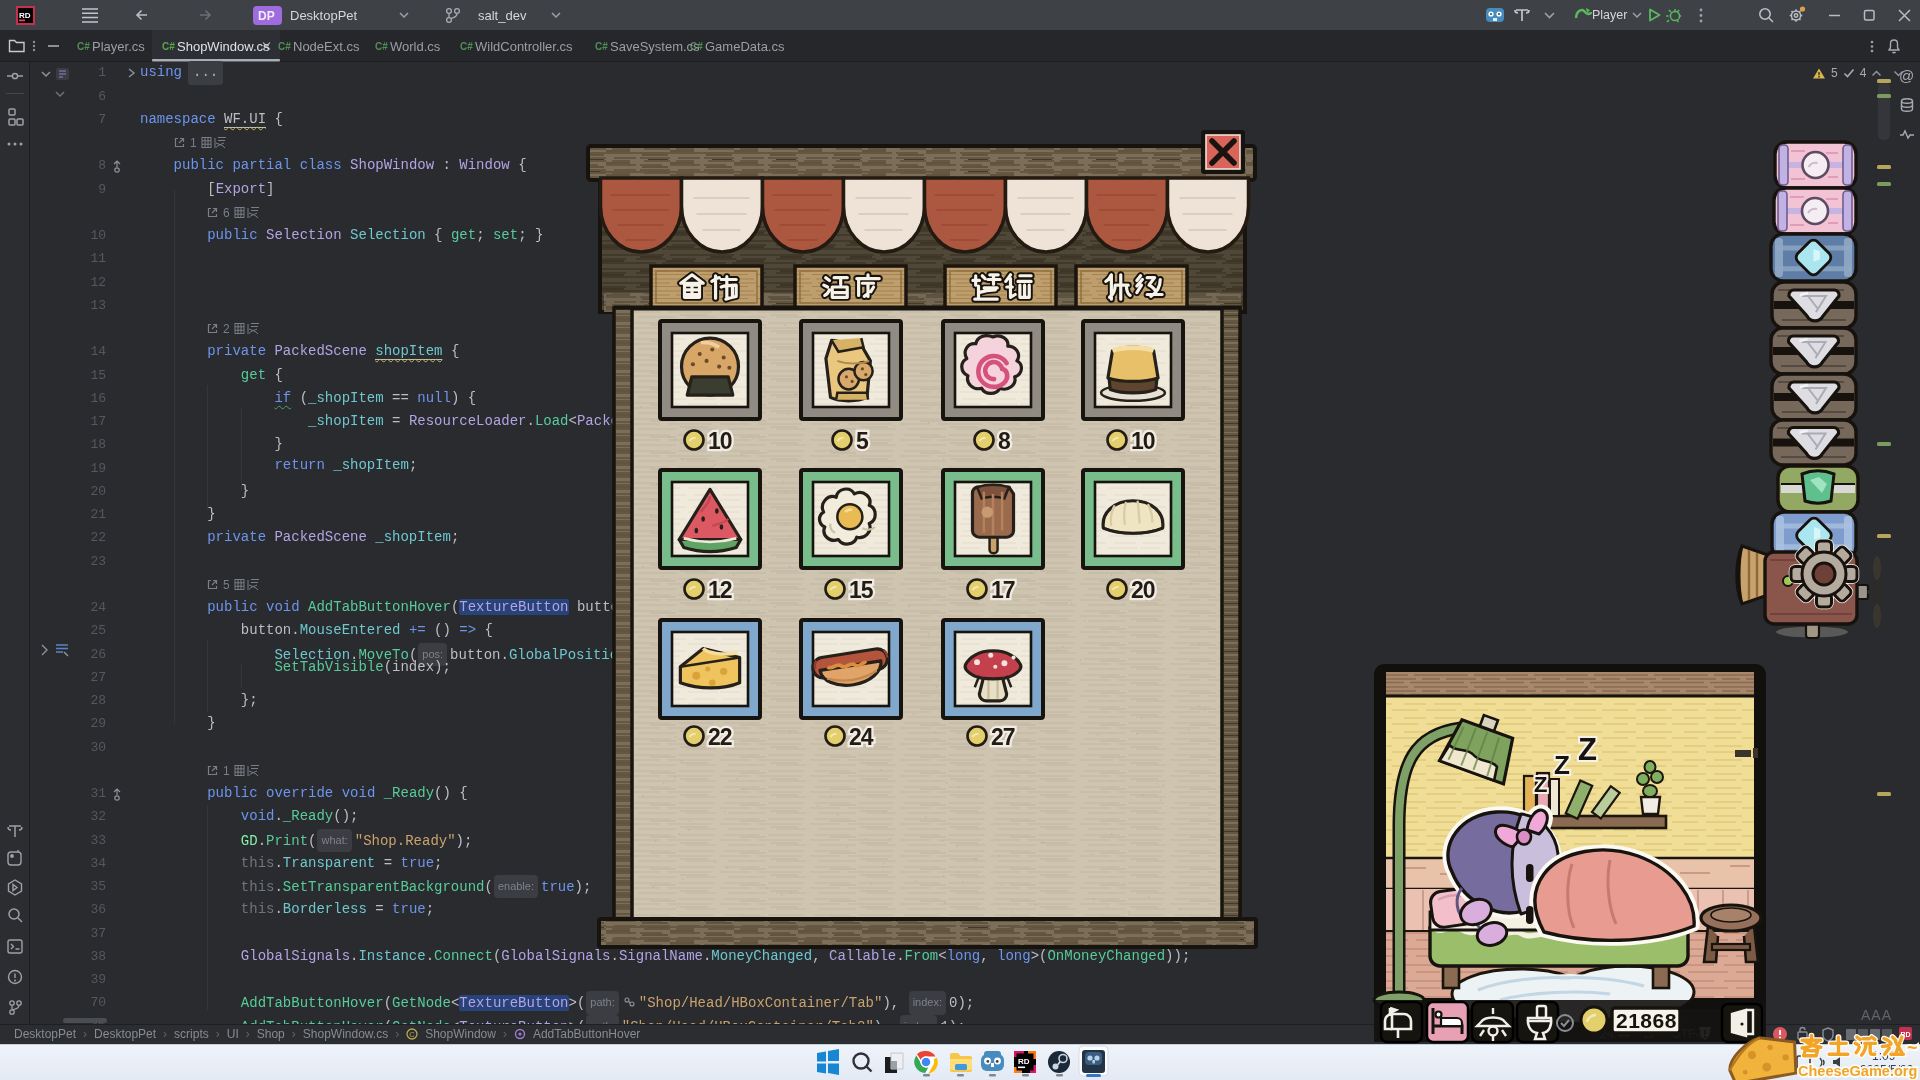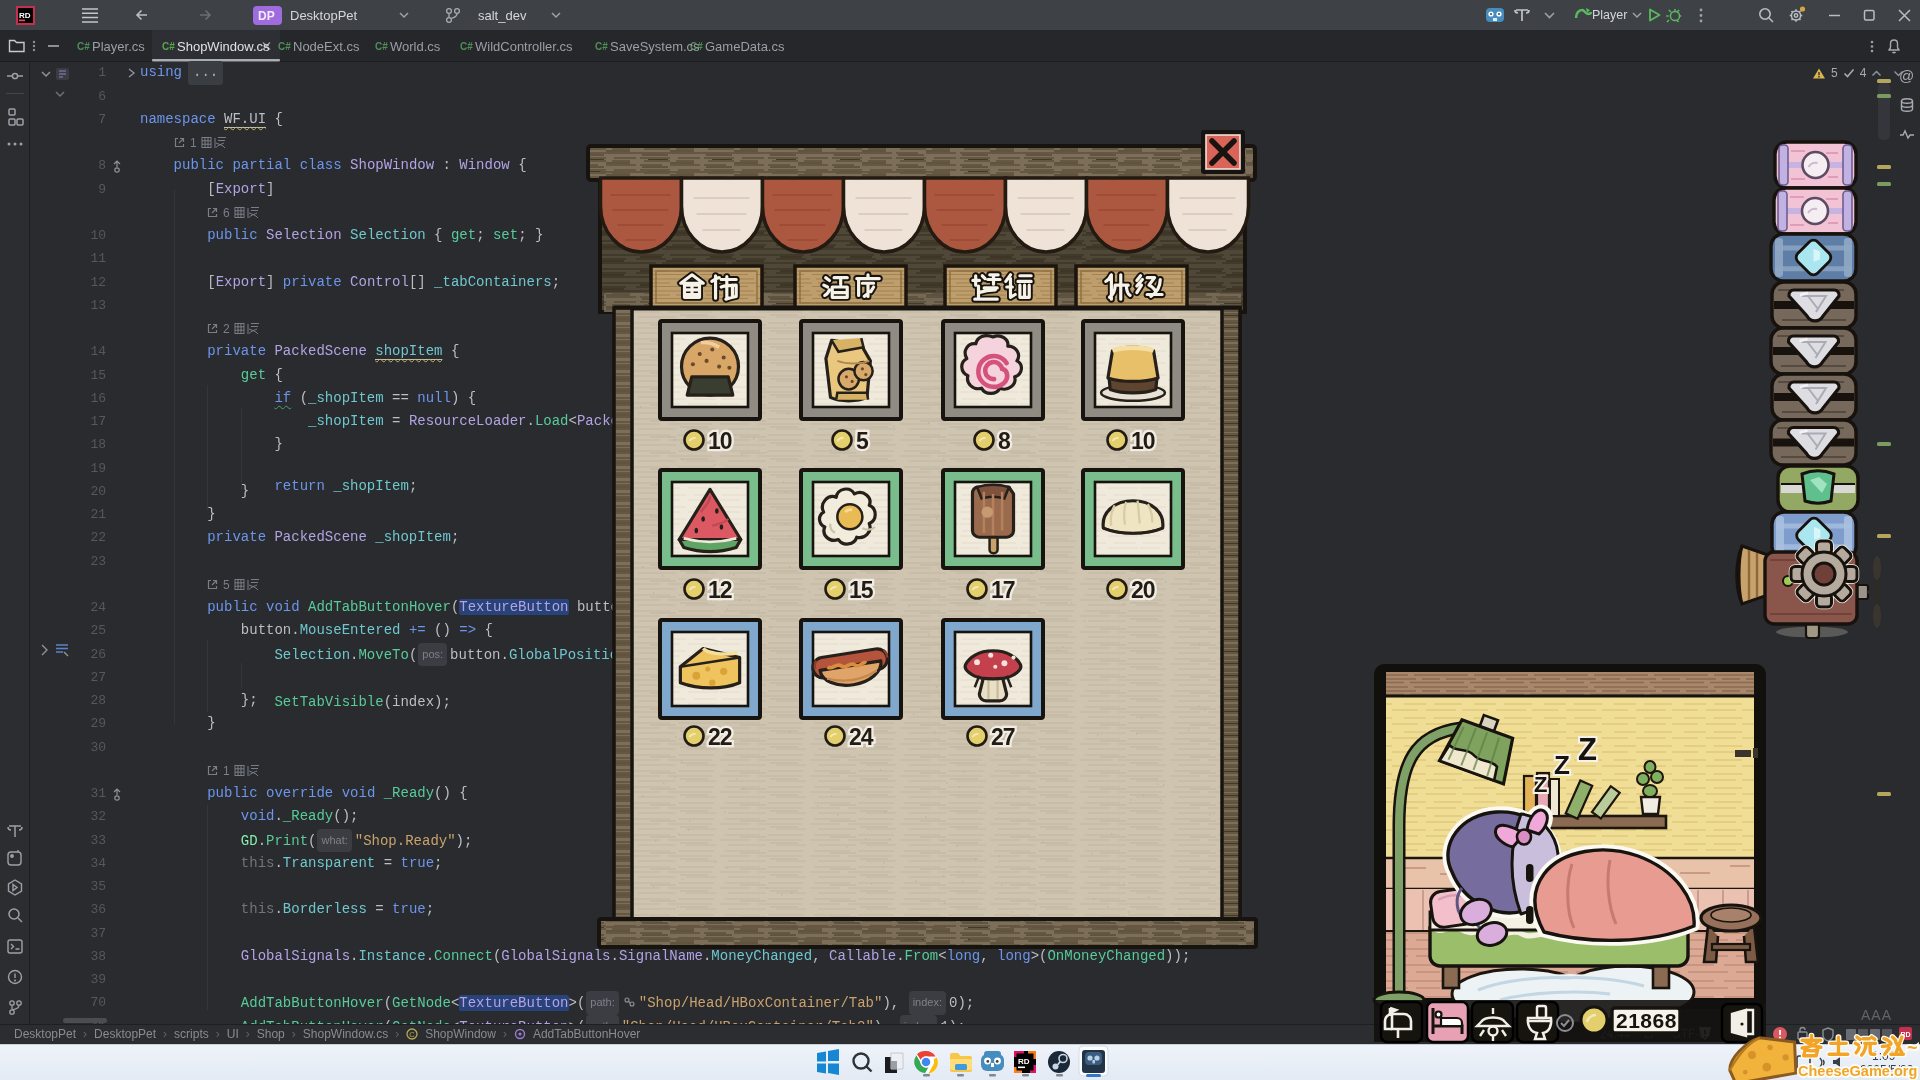--- a/index.html
+++ b/index.html
@@ -232,21 +232,20 @@
           <rect x="1" y="1.5" width="9" height="10"></rect>
           <path d="M1 4.8h9M1 8.2h9M4 1.5v10M7 1.5v10"></path>
           <path d="M14 2v10M17 1.5h8M17 4.5h7M15 7c2 1 7 2 9 5M23 7c-2 1-6 2-8 4.5"></path>
         </g>
       </svg></div>
 <div class="ln" style="top:224.1px;height:23.25px;line-height:23.25px">10</div>
 <div class="cl code" style="top:224.1px;height:23.25px;line-height:23.25px">        <span class="kw">public</span> <span class="cls">Selection</span> <span class="fld">Selection</span> <span class="wht">{</span> <span class="mth">get</span><span class="wht">;</span> <span class="mth">set</span><span class="wht">;</span> <span class="wht">}</span></div>
 <div class="ln" style="top:247.4px;height:23.25px;line-height:23.25px">11</div>
 <div class="cl code" style="top:247.4px;height:23.25px;line-height:23.25px"></div>
 <div class="ln" style="top:270.6px;height:23.25px;line-height:23.25px">12</div>
-<div class="cl code" style="top:270.6px;height:23.25px;line-height:23.25px">        <span class="wht">[</span><span class="cls">Export</span><span class="wht">]</span> <span class="kw">private</span> <span class="cls">Control</span><span class="wht">[]</span> <span class="fld">_tabContainers</span><span class="wht">;</span></div>
 <div class="ln" style="top:293.9px;height:23.25px;line-height:23.25px">13</div>
 <div class="cl code" style="top:293.9px;height:23.25px;line-height:23.25px"></div>
 <div class="ann" style="left:207px;top:317.1px;height:23.25px"><svg width="11" height="11" viewBox="0 0 11 11" style="margin-right:1px">
         <g stroke="#7A7E87" stroke-width="1.2" fill="none">
           <path d="M4 1.5H1.5v8h8V7"></path>
           <path d="M6 1.5h3.5V5M9.5 1.5L5 6"></path>
         </g>
       </svg>2 <svg width="26" height="13" viewBox="0 0 26 13" style="vertical-align:-2px">
         <g stroke="#7A7E87" stroke-width="1" fill="none">
           <rect x="1" y="1.5" width="9" height="10"></rect>
@@ -258,21 +257,21 @@
 <div class="cl code" style="top:340.4px;height:23.25px;line-height:23.25px">        <span class="kw">private</span> <span class="cls">PackedScene</span> <span class="fld usq">shopItem</span> <span class="wht">{</span></div>
 <div class="ln" style="top:363.6px;height:23.25px;line-height:23.25px">15</div>
 <div class="cl code" style="top:363.6px;height:23.25px;line-height:23.25px">            <span class="mth">get</span> <span class="wht">{</span></div>
 <div class="ln" style="top:386.9px;height:23.25px;line-height:23.25px">16</div>
 <div class="cl code" style="top:386.9px;height:23.25px;line-height:23.25px">                <span class="kw gsq">if</span> <span class="wht">(</span><span class="fld">_shopItem</span> <span class="wht">==</span> <span class="kw">null</span><span class="wht">)</span> <span class="wht">{</span></div>
 <div class="ln" style="top:410.1px;height:23.25px;line-height:23.25px">17</div>
 <div class="cl code" style="top:410.1px;height:23.25px;line-height:23.25px">                    <span class="fld">_shopItem</span> <span class="wht">=</span> <span class="cls">ResourceLoader</span><span class="wht">.</span><span class="mth">Load</span><span class="wht">&lt;</span><span class="cls">PackedScene</span><span class="wht">&gt;(</span><span class="str">"res://scenes/shop_item.tscn"</span><span class="wht">);</span></div>
 <div class="ln" style="top:433.4px;height:23.25px;line-height:23.25px">18</div>
 <div class="cl code" style="top:433.4px;height:23.25px;line-height:23.25px">                <span class="wht">}</span></div>
 <div class="ln" style="top:456.6px;height:23.25px;line-height:23.25px">19</div>
-<div class="cl code" style="top:475px;height:23.25px;line-height:23.25px">                <span class="kw">return</span> <span class="fld">_shopItem</span><span class="wht">;</span></div>
+<div class="cl code" style="top:454px;height:23.25px;line-height:23.25px">                <span class="kw">return</span> <span class="fld">_shopItem</span><span class="wht">;</span></div>
 <div class="ln" style="top:479.9px;height:23.25px;line-height:23.25px">20</div>
 <div class="cl code" style="top:479.9px;height:23.25px;line-height:23.25px">            <span class="wht">}</span></div>
 <div class="ln" style="top:503.1px;height:23.25px;line-height:23.25px">21</div>
 <div class="cl code" style="top:503.1px;height:23.25px;line-height:23.25px">        <span class="wht">}</span></div>
 <div class="ln" style="top:526.4px;height:23.25px;line-height:23.25px">22</div>
 <div class="cl code" style="top:526.4px;height:23.25px;line-height:23.25px">        <span class="kw">private</span> <span class="cls">PackedScene</span> <span class="fld">_shopItem</span><span class="wht">;</span></div>
 <div class="ln" style="top:549.6px;height:23.25px;line-height:23.25px">23</div>
 <div class="cl code" style="top:549.6px;height:23.25px;line-height:23.25px"></div>
 <div class="ann" style="left:207px;top:572.9px;height:23.25px"><svg width="11" height="11" viewBox="0 0 11 11" style="margin-right:1px">
         <g stroke="#7A7E87" stroke-width="1.2" fill="none">
@@ -286,21 +285,21 @@
           <path d="M14 2v10M17 1.5h8M17 4.5h7M15 7c2 1 7 2 9 5M23 7c-2 1-6 2-8 4.5"></path>
         </g>
       </svg></div>
 <div class="ln" style="top:596.1px;height:23.25px;line-height:23.25px">24</div>
 <div class="cl code" style="top:596.1px;height:23.25px;line-height:23.25px">        <span class="kw">public</span> <span class="kw">void</span> <span class="mth">AddTabButtonHover</span><span class="wht">(</span><span class="cls hl">TextureButton</span> <span class="wht">button, </span><span class="kw">int</span> <span class="wht">index</span><span class="wht">)</span> <span class="wht">{</span></div>
 <div class="ln" style="top:619.4px;height:23.25px;line-height:23.25px">25</div>
 <div class="cl code" style="top:619.4px;height:23.25px;line-height:23.25px">            <span class="wht">button</span><span class="wht">.</span><span class="fld">MouseEntered</span> <span class="kw">+=</span> <span class="wht">()</span> <span class="kw">=&gt;</span> <span class="wht">{</span></div>
 <div class="ln" style="top:642.6px;height:23.25px;line-height:23.25px">26</div>
 <div class="cl code" style="top:642.6px;height:23.25px;line-height:23.25px">                <span class="fld">Selection</span><span class="wht">.</span><span class="mth">MoveTo</span><span class="wht">(</span><span class="hint">pos:</span><span class="wht">button</span><span class="wht">.</span><span class="fld">GlobalPosition</span><span class="wht">);</span></div>
 <div class="ln" style="top:665.9px;height:23.25px;line-height:23.25px">27</div>
-<div class="cl code" style="top:691px;height:23.25px;line-height:23.25px">                <span class="mth">SetTabVisible</span><span class="wht">(</span><span class="wht">index</span><span class="wht">);</span></div>
+<div class="cl code" style="top:656px;height:23.25px;line-height:23.25px">                <span class="mth">SetTabVisible</span><span class="wht">(</span><span class="wht">index</span><span class="wht">);</span></div>
 <div class="ln" style="top:689.1px;height:23.25px;line-height:23.25px">28</div>
 <div class="cl code" style="top:689.1px;height:23.25px;line-height:23.25px">            <span class="wht">};</span></div>
 <div class="ln" style="top:712.4px;height:23.25px;line-height:23.25px">29</div>
 <div class="cl code" style="top:712.4px;height:23.25px;line-height:23.25px">        <span class="wht">}</span></div>
 <div class="ln" style="top:735.6px;height:23.25px;line-height:23.25px">30</div>
 <div class="cl code" style="top:735.6px;height:23.25px;line-height:23.25px"></div>
 <div class="ann" style="left:207px;top:758.9px;height:23.25px"><svg width="11" height="11" viewBox="0 0 11 11" style="margin-right:1px">
         <g stroke="#7A7E87" stroke-width="1.2" fill="none">
           <path d="M4 1.5H1.5v8h8V7"></path>
           <path d="M6 1.5h3.5V5M9.5 1.5L5 6"></path>
@@ -314,20 +313,21 @@
       </svg></div>
 <div class="ln" style="top:782.1px;height:23.25px;line-height:23.25px">31</div>
 <div class="cl code" style="top:782.1px;height:23.25px;line-height:23.25px">        <span class="kw">public</span> <span class="kw">override</span> <span class="kw">void</span> <span class="mth">_Ready</span><span class="wht">()</span> <span class="wht">{</span></div>
 <div class="ln" style="top:805.4px;height:23.25px;line-height:23.25px">32</div>
 <div class="cl code" style="top:805.4px;height:23.25px;line-height:23.25px">            <span class="kw">void</span><span class="wht">.</span><span class="mth">_Ready</span><span class="wht">();</span></div>
 <div class="ln" style="top:828.6px;height:23.25px;line-height:23.25px">33</div>
 <div class="cl code" style="top:828.6px;height:23.25px;line-height:23.25px">            <span class="teal">GD</span><span class="wht">.</span><span class="mth">Print</span><span class="wht">(</span><span class="hint">what:</span><span class="str">"Shop.Ready"</span><span class="wht">);</span></div>
 <div class="ln" style="top:851.9px;height:23.25px;line-height:23.25px">34</div>
 <div class="cl code" style="top:851.9px;height:23.25px;line-height:23.25px">            <span class="dim">this</span><span class="wht">.</span><span class="fld">Transparent</span> <span class="wht">=</span> <span class="kw">true</span><span class="wht">;</span></div>
 <div class="ln" style="top:875.1px;height:23.25px;line-height:23.25px">35</div>
+<div class="cl code" style="top:875.1px;height:23.25px;line-height:23.25px">            <span class="dim">this</span><span class="wht">.</span><span class="mth">SetTransparentBackground</span><span class="wht">(</span><span class="hint">enable:</span><span class="kw">true</span><span class="wht">);</span></div>
 <div class="ln" style="top:898.4px;height:23.25px;line-height:23.25px">36</div>
 <div class="cl code" style="top:898.4px;height:23.25px;line-height:23.25px">            <span class="dim">this</span><span class="wht">.</span><span class="fld">Borderless</span> <span class="wht">=</span> <span class="kw">true</span><span class="wht">;</span></div>
 <div class="ln" style="top:921.6px;height:23.25px;line-height:23.25px">37</div>
 <div class="cl code" style="top:921.6px;height:23.25px;line-height:23.25px"></div>
 <div class="ln" style="top:944.9px;height:23.25px;line-height:23.25px">38</div>
 <div class="cl code" style="top:944.9px;height:23.25px;line-height:23.25px">            <span class="cls">GlobalSignals</span><span class="wht">.</span><span class="fld">Instance</span><span class="wht">.</span><span class="mth">Connect</span><span class="wht">(</span><span class="cls">GlobalSignals</span><span class="wht">.</span><span class="cls">SignalName</span><span class="wht">.</span><span class="fld">MoneyChanged</span><span class="wht">,</span> <span class="cls">Callable</span><span class="wht">.</span><span class="mth">From</span><span class="wht">&lt;</span><span class="kw">long</span><span class="wht">,</span> <span class="kw">long</span><span class="wht">&gt;(</span><span class="mth">OnMoneyChanged</span><span class="wht">));</span></div>
 <div class="ln" style="top:968.1px;height:23.25px;line-height:23.25px">39</div>
 <div class="cl code" style="top:968.1px;height:23.25px;line-height:23.25px"></div>
 <div class="ln" style="top:991.4px;height:23.25px;line-height:23.25px">70</div>
 <div class="cl code" style="top:991.4px;height:23.25px;line-height:23.25px">            <span class="mth">AddTabButtonHover</span><span class="wht">(</span><span class="mth">GetNode</span><span class="wht">&lt;</span><span class="cls hl">TextureButton</span><span class="wht">&gt;(</span><span class="hint">path:</span><svg width="13" height="12" viewBox="0 0 13 12" style="vertical-align:-1px;margin:0 3px 0 1px">

